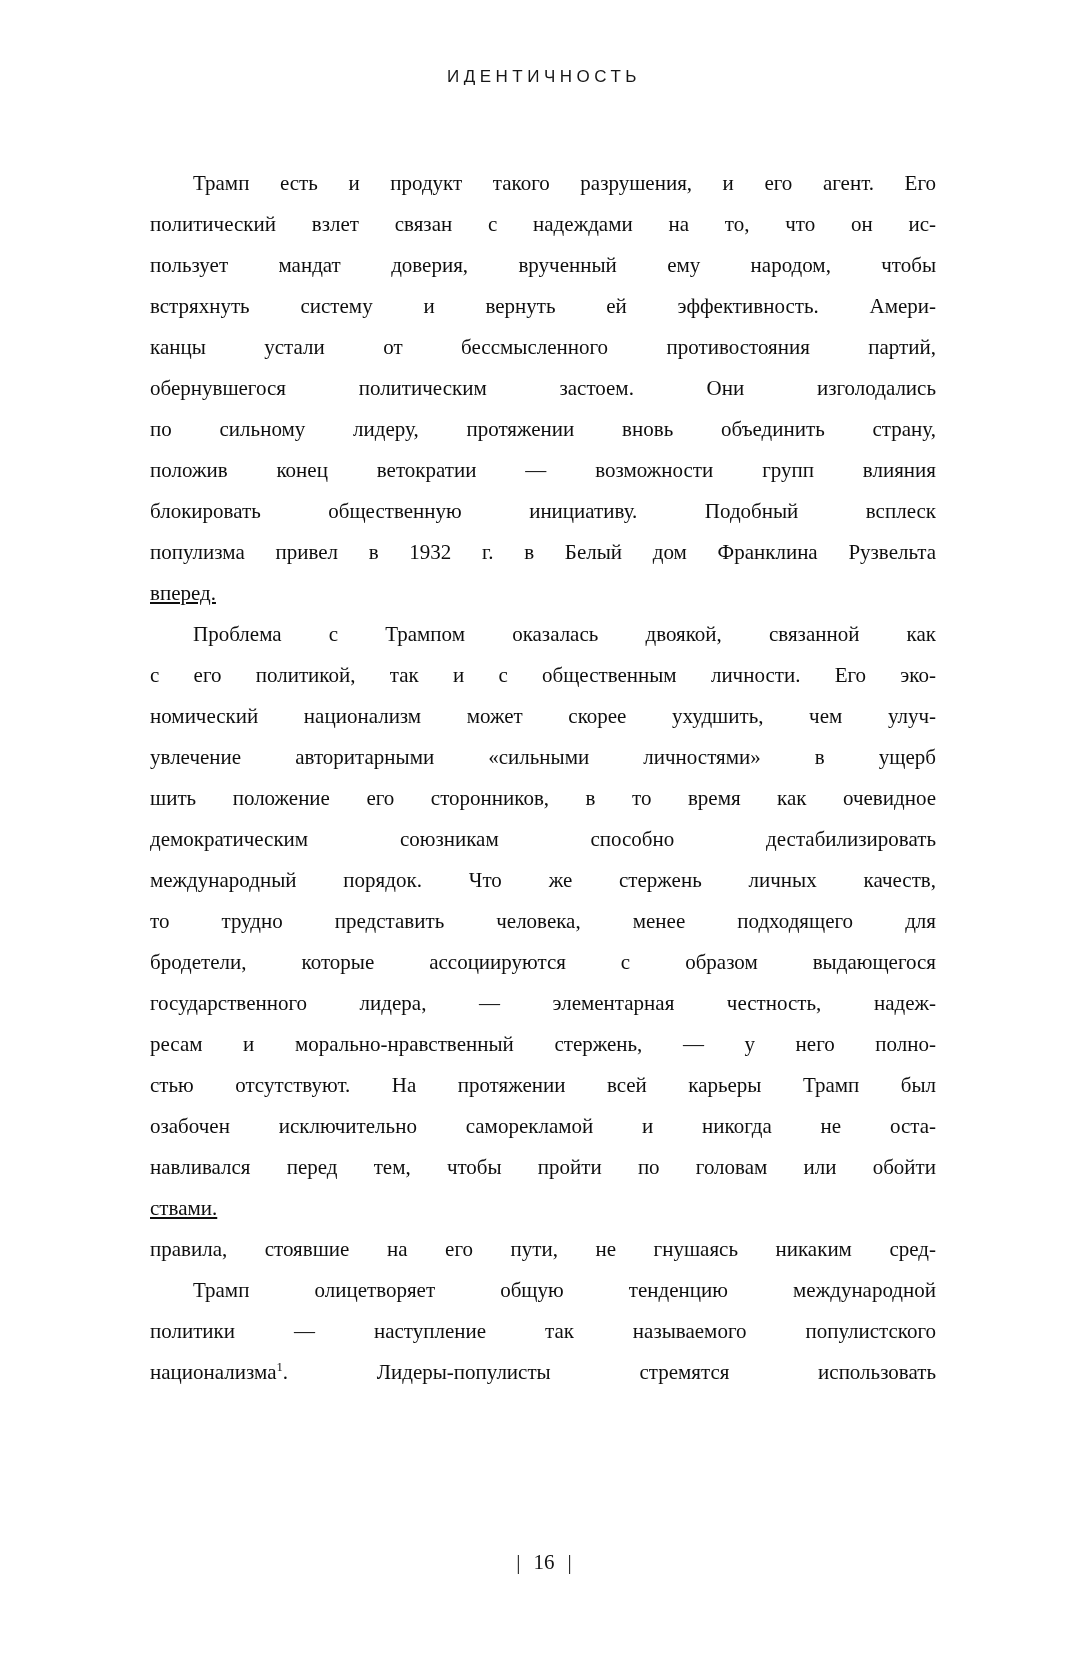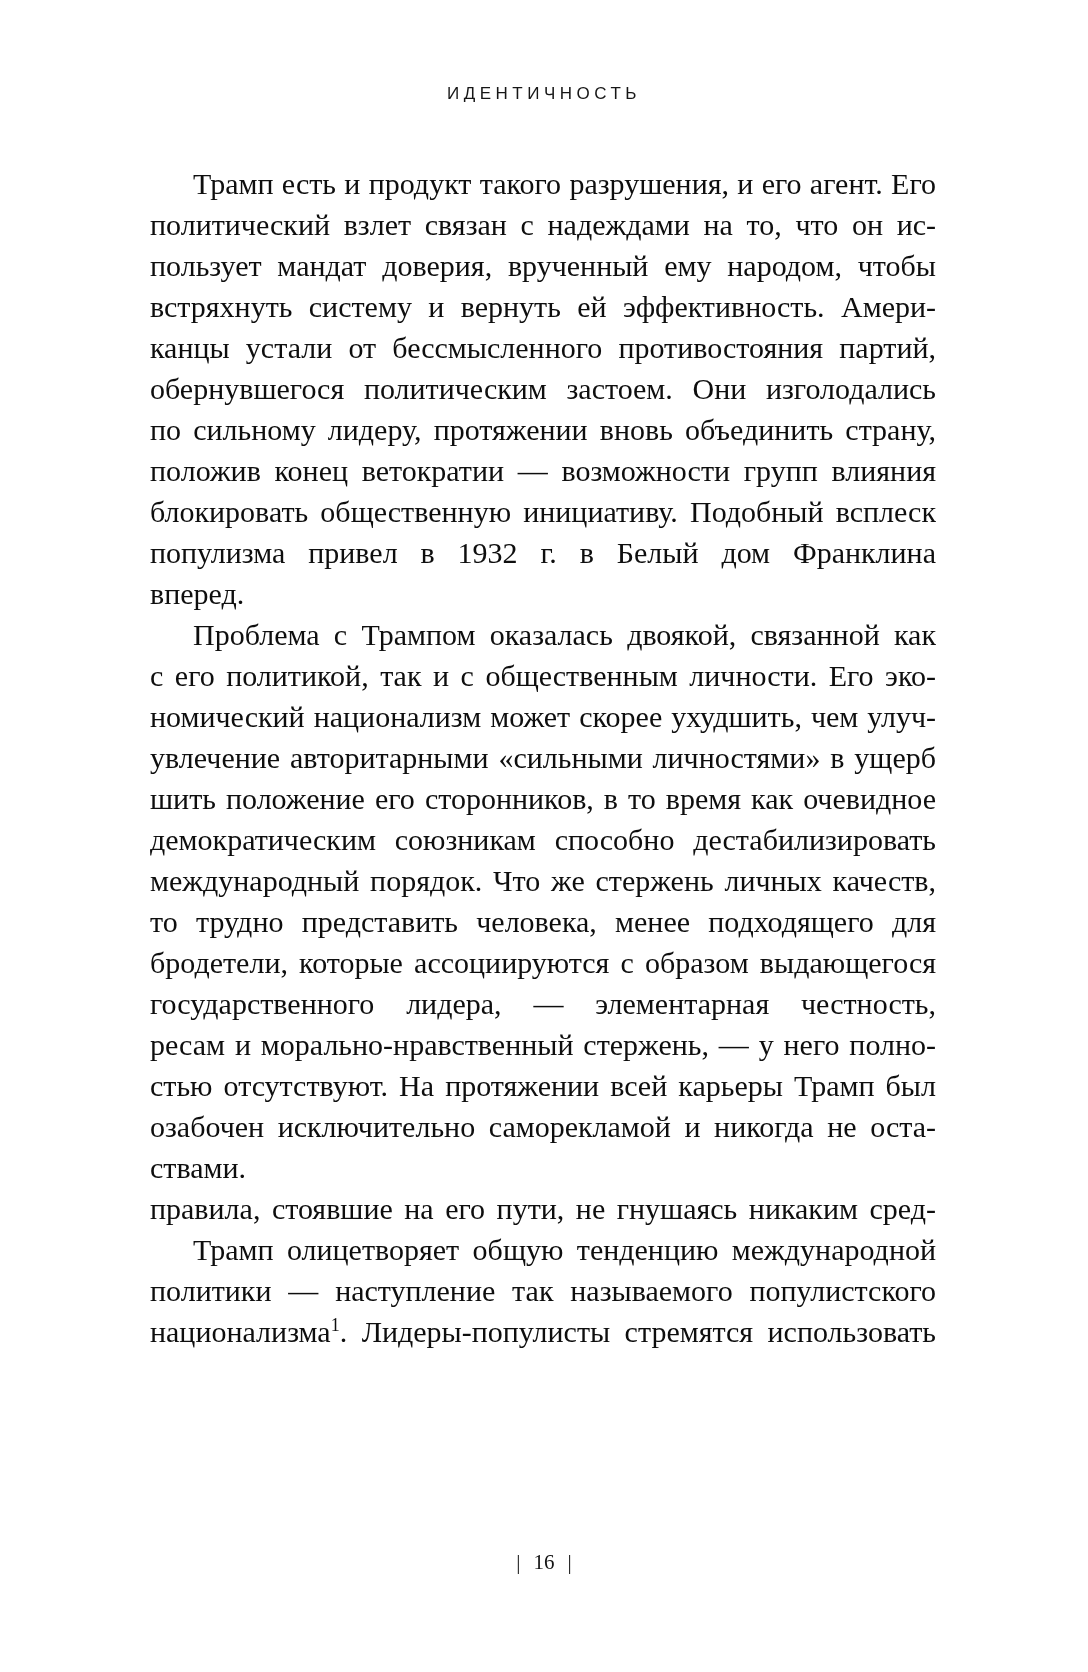--- a/index.html
+++ b/index.html
@@ -12,53 +12,54 @@
     position: relative;
     width: 1088px;
     height: 1672px;
     background: #ffffff;
     overflow: hidden;
     font-family: "Liberation Serif", serif;
     color: #0e0e0e;
   }
   .running-header {
     position: absolute;
-    top: 84px;
+    top: 67px;
     left: 0;
     width: 100%;
     text-align: center;
     font-family: "Liberation Sans", sans-serif;
     font-size: 17px;
     font-weight: 400;
     letter-spacing: 4.5px;
     color: #161616;
     text-transform: uppercase;
   }
   .text-block {
     position: absolute;
     top: 163px;
     left: 150px;
     width: 786px;
   }
   .line {
-    font-size: 30px;
+    font-size: 21px;
     line-height: 41px;
     height: 41px;
     overflow: hidden;
     text-align: justify;
     text-align-last: justify;
     text-justify: inter-word;
     white-space: normal;
     word-spacing: 0.5px;
   }
   .line.indent {
     padding-left: 43px;
   }
   .line.end {
     text-align-last: left;
+    text-decoration: underline;
   }
   .line sup {
     font-size: 60%;
     line-height: 0;
     vertical-align: super;
   }
   .page-footer {
     position: absolute;
     top: 1550px;
     left: 0;
@@ -99,20 +100,21 @@
       <div class="line">увлечение авторитарными «сильными личностями» в ущерб</div>
       <div class="line">шить положение его сторонников, в то время как очевидное</div>
       <div class="line">демократическим союзникам способно дестабилизировать</div>
       <div class="line">международный порядок. Что же стержень личных качеств,</div>
       <div class="line">то трудно представить человека, менее подходящего для</div>
       <div class="line">бродетели, которые ассоциируются с образом выдающегося</div>
       <div class="line">государственного лидера, — элементарная честность, надеж-</div>
       <div class="line">ресам и морально-нравственный стержень, — у него полно-</div>
       <div class="line">стью отсутствуют. На протяжении всей карьеры Трамп был</div>
       <div class="line">озабочен исключительно саморекламой и никогда не оста-</div>
+      <div class="line">навливался перед тем, чтобы пройти по головам или обойти</div>
       <div class="line end">ствами.</div>
       <div class="line">правила, стоявшие на его пути, не гнушаясь никаким сред-</div>
       <div class="line indent">Трамп олицетворяет общую тенденцию международной</div>
       <div class="line">политики — наступление так называемого популистского</div>
       <div class="line">национализма<sup>1</sup>. Лидеры-популисты стремятся использовать</div>
     </div>
 
   <div class="page-footer">
     <span class="bar">|</span>
     <span class="num">16</span>

